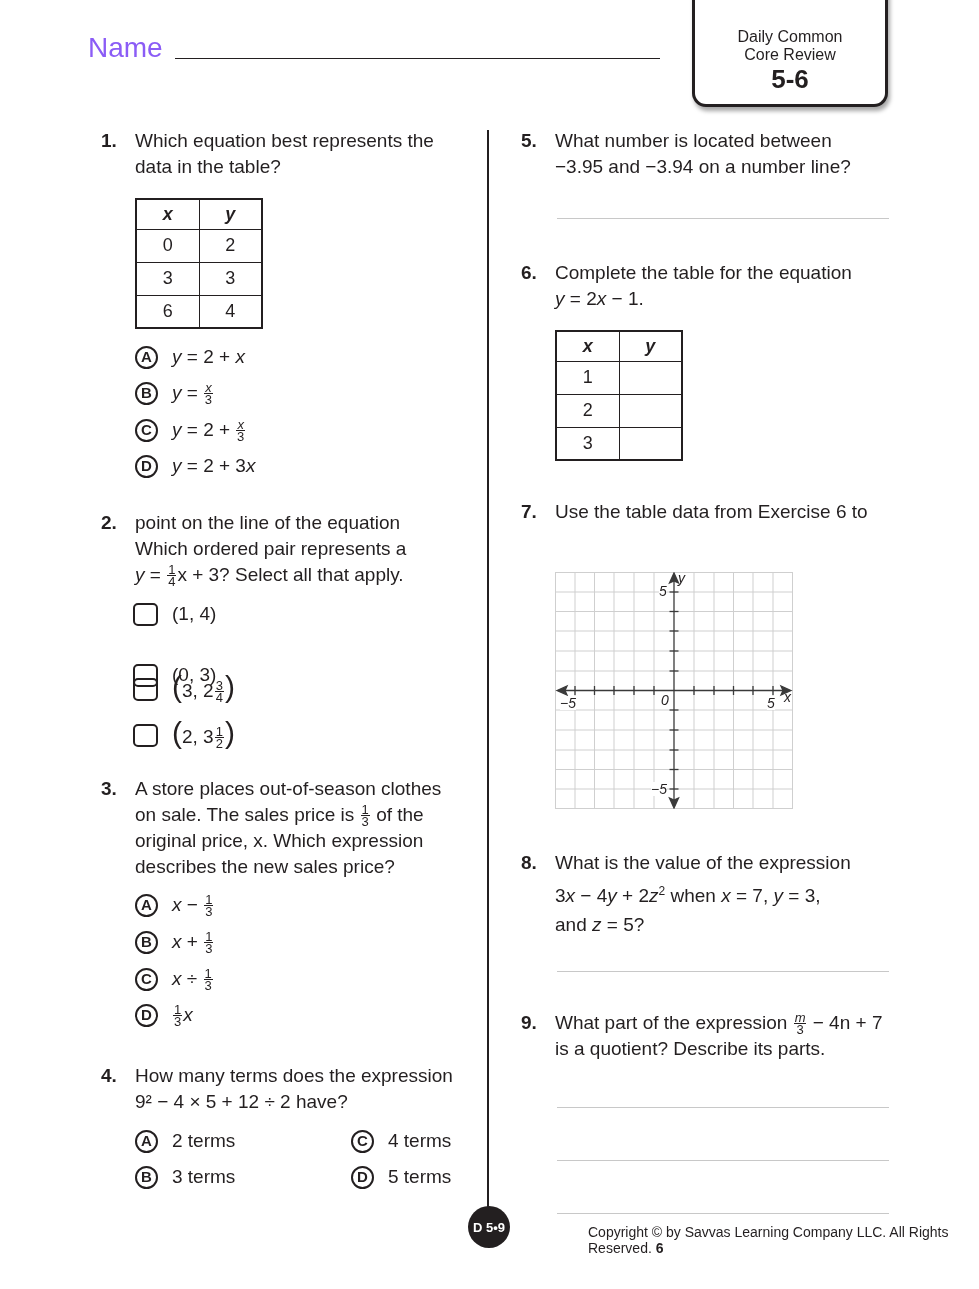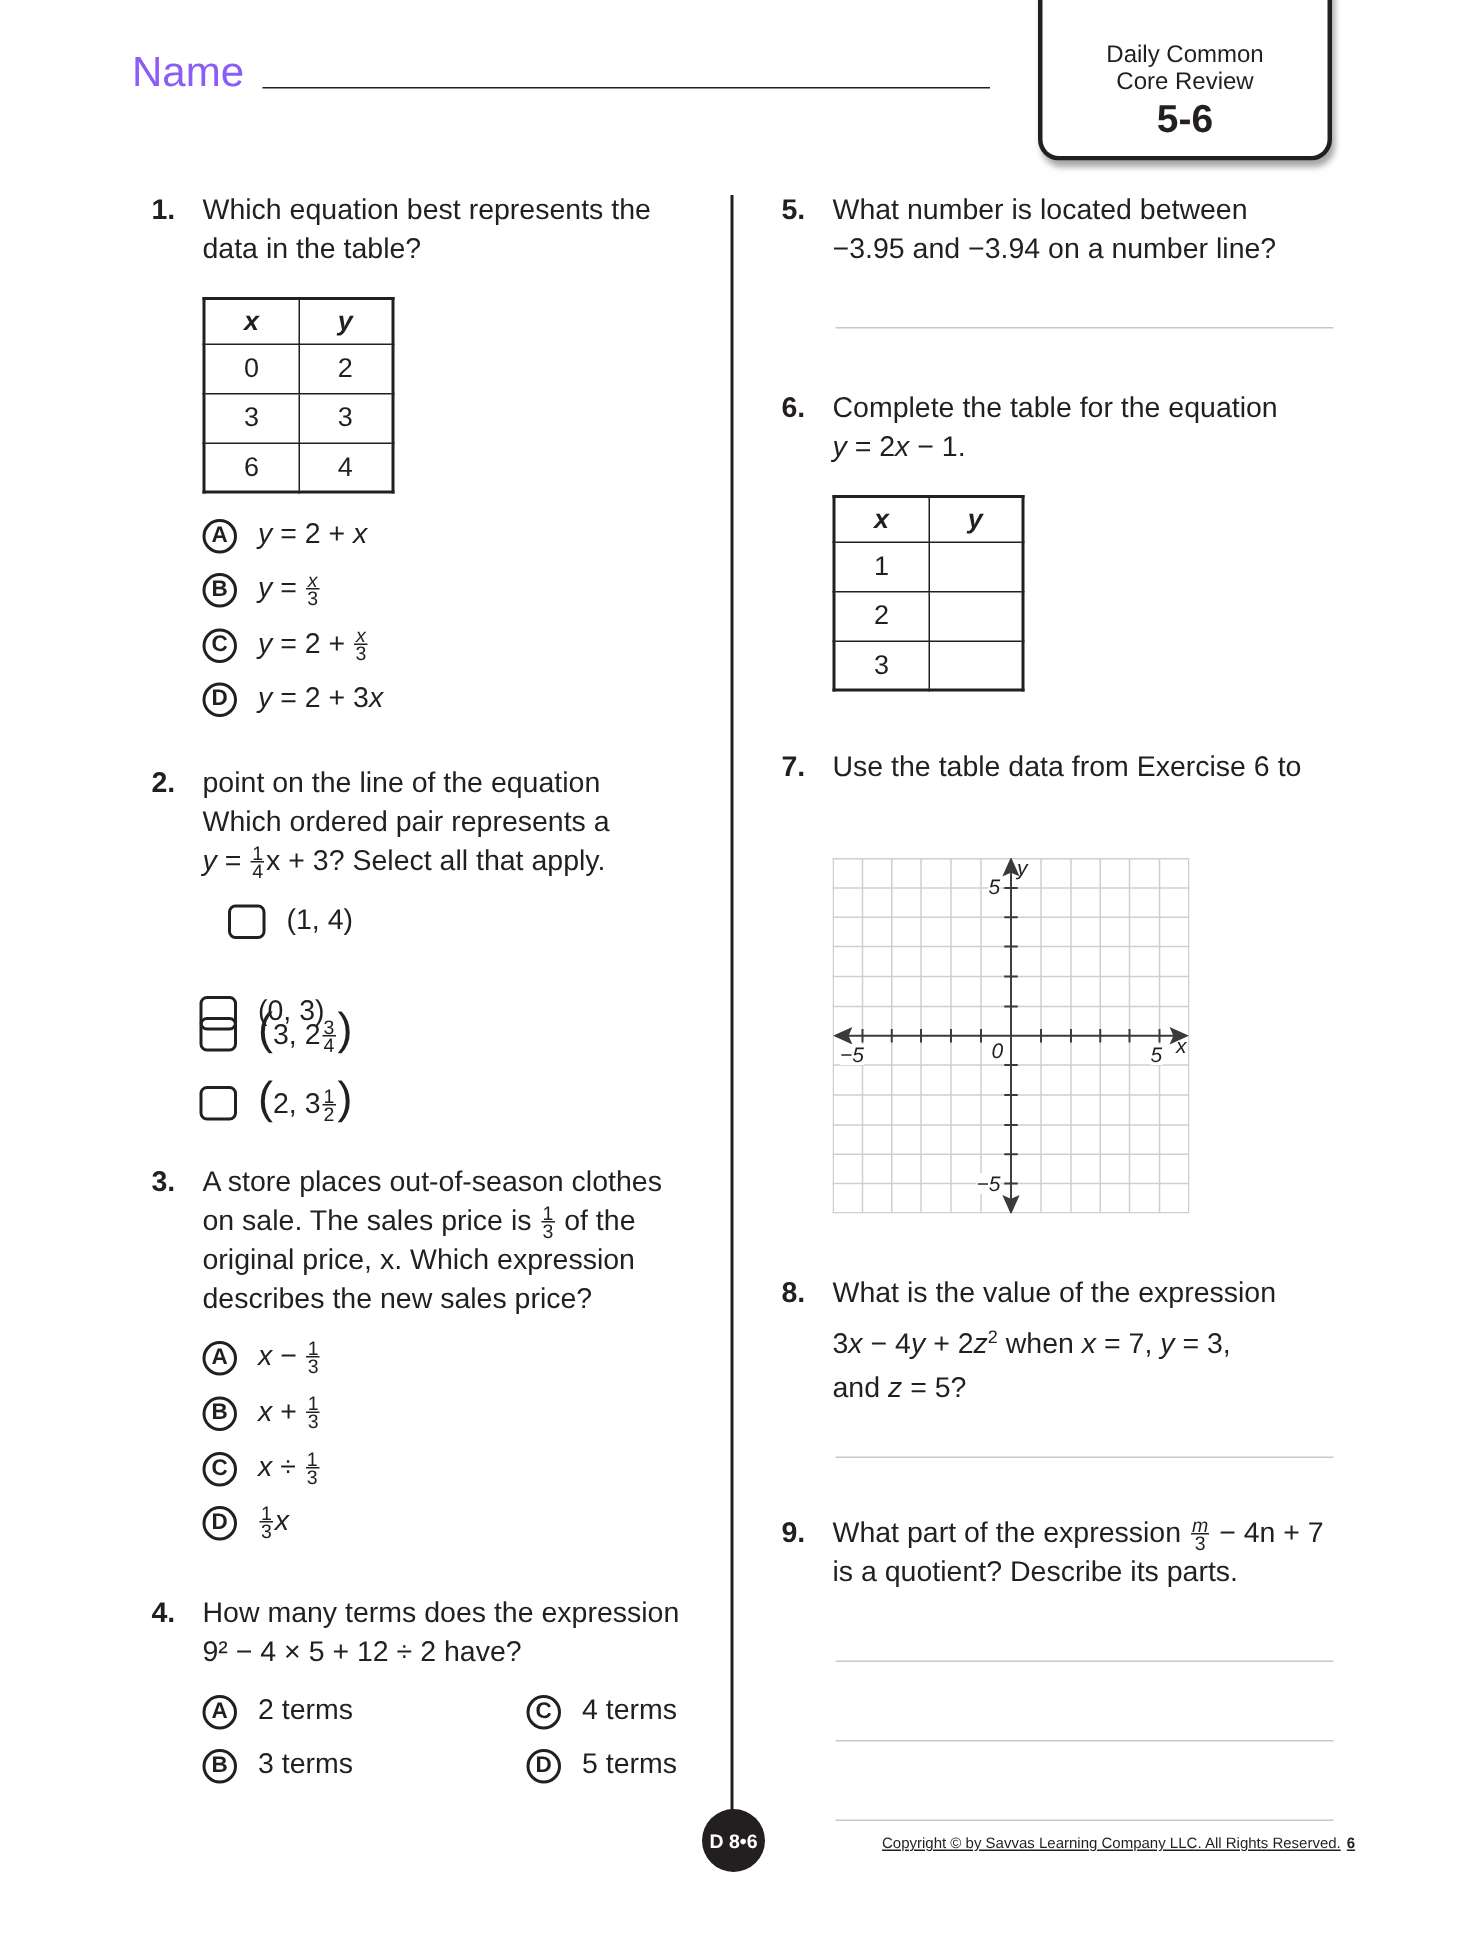--- a/index.html
+++ b/index.html
@@ -10,21 +10,21 @@
   .name-line { position: absolute; left: 175px; top: 58px; width: 485px; border-bottom: 1.5px solid #231f20; }
 
   .badge { position: absolute; left: 692px; top: -10px; width: 196px; height: 117px; border: 3px solid #231f20; border-top: none; border-radius: 0 0 14px 14px; background: #fff; box-shadow: 2px 4px 4px rgba(0,0,0,0.35); text-align: center; padding-top: 38px; }
   .badge .t1 { font-size: 16px; line-height: 18px; color: #231f20; }
   .badge .t2 { font-size: 26px; font-weight: bold; line-height: 30px; color: #231f20; }
 
   .divider { position: absolute; left: 487px; top: 130px; height: 1090px; border-left: 2px solid #231f20; }
   .page-circle { position: absolute; left: 468px; top: 1206px; width: 42px; height: 42px; border-radius: 50%; background: #231f20; color: #fff; font-size: 13px; font-weight: bold; display: flex; align-items: center; justify-content: center; }
 
   .copyright-line { position: absolute; left: 557px; top: 1213px; width: 332px; border-top: 1.5px solid #c8c8c8; }
-  .copyright { position: absolute; left: 588px; top: 1224px; font-size: 10px; color: #231f20; text-decoration: underline; }
+  .copyright { position: absolute; left: 588px; top: 1224px; font-size: 14px; color: #231f20; }
   .copyright b { margin-left: 4px; }
 
   .q { position: absolute; font-size: 19px; line-height: 26px; color: #231f20; }
   .q .num { position: absolute; left: -34px; top: 0; font-weight: bold; }
   .q .text { display: block; }
   i.v { font-style: italic; }
 
   .frac { display: inline-block; vertical-align: middle; text-align: center; font-size: 13px; line-height: 11px; margin: 0 1px; }
   .frac span { display: block; }
   .frac .n { border-bottom: 1px solid #231f20; padding: 0 1px; }
@@ -100,21 +100,21 @@
   <span><i class="v">y</i> = 2 + 3<i class="v">x</i></span>
 </div>
 
 <div class="q" style="left:135px; top:510px;">
   <span class="num">2.</span>
   <span class="text">point on the line of the equation</span>
   <span class="text">Which ordered pair represents a</span>
   <span class="text"><i class="v">y</i> = <span class="frac"><span class="n">1</span><span>4</span></span><span>x + 3? Select all that apply.</span></span>
 </div>
 
-<div class="opt" style="left:133px; top:602px;margin-left:19px;">
+<div class="opt" style="left:133px; top:602px;">
   <span class="checkbox"></span>
   <span>(1, 4)</span>
 </div>
 <div class="opt" style="left:133px; top:638px;margin-top:25px;">
   <span class="checkbox"></span>
   <span>(0, 3)</span>
 </div>
 <div class="opt" style="left:133px; top:675px;">
   <span class="checkbox"></span>
   <span><span class="paren">(</span>3, 2<span class="frac"><span class="n">3</span><span>4</span></span><span class="paren">)</span></span>
@@ -290,14 +290,14 @@
 
 <div class="q" style="left:555px; top:1010px;">
   <span class="num">9.</span>
   <span class="text"><span>What part of the expression</span> <span class="frac"><span class="n"><i>m</i></span><span>3</span></span> <span>− 4n + 7</span></span>
   <span class="text">is a quotient? Describe its parts.</span>
 </div>
 <div class="ans-line" style="top:1107px;"></div>
 <div class="ans-line" style="top:1160px;"></div>
 
 <div class="copyright-line"></div>
-<div class="page-circle">D 8•6</div>
+<div class="page-circle">D 5•9</div>
 <div class="copyright"><span>Copyright © by Savvas Learning Company LLC. All Rights Reserved.</span><b>6</b></div>
 
 </body></html>

